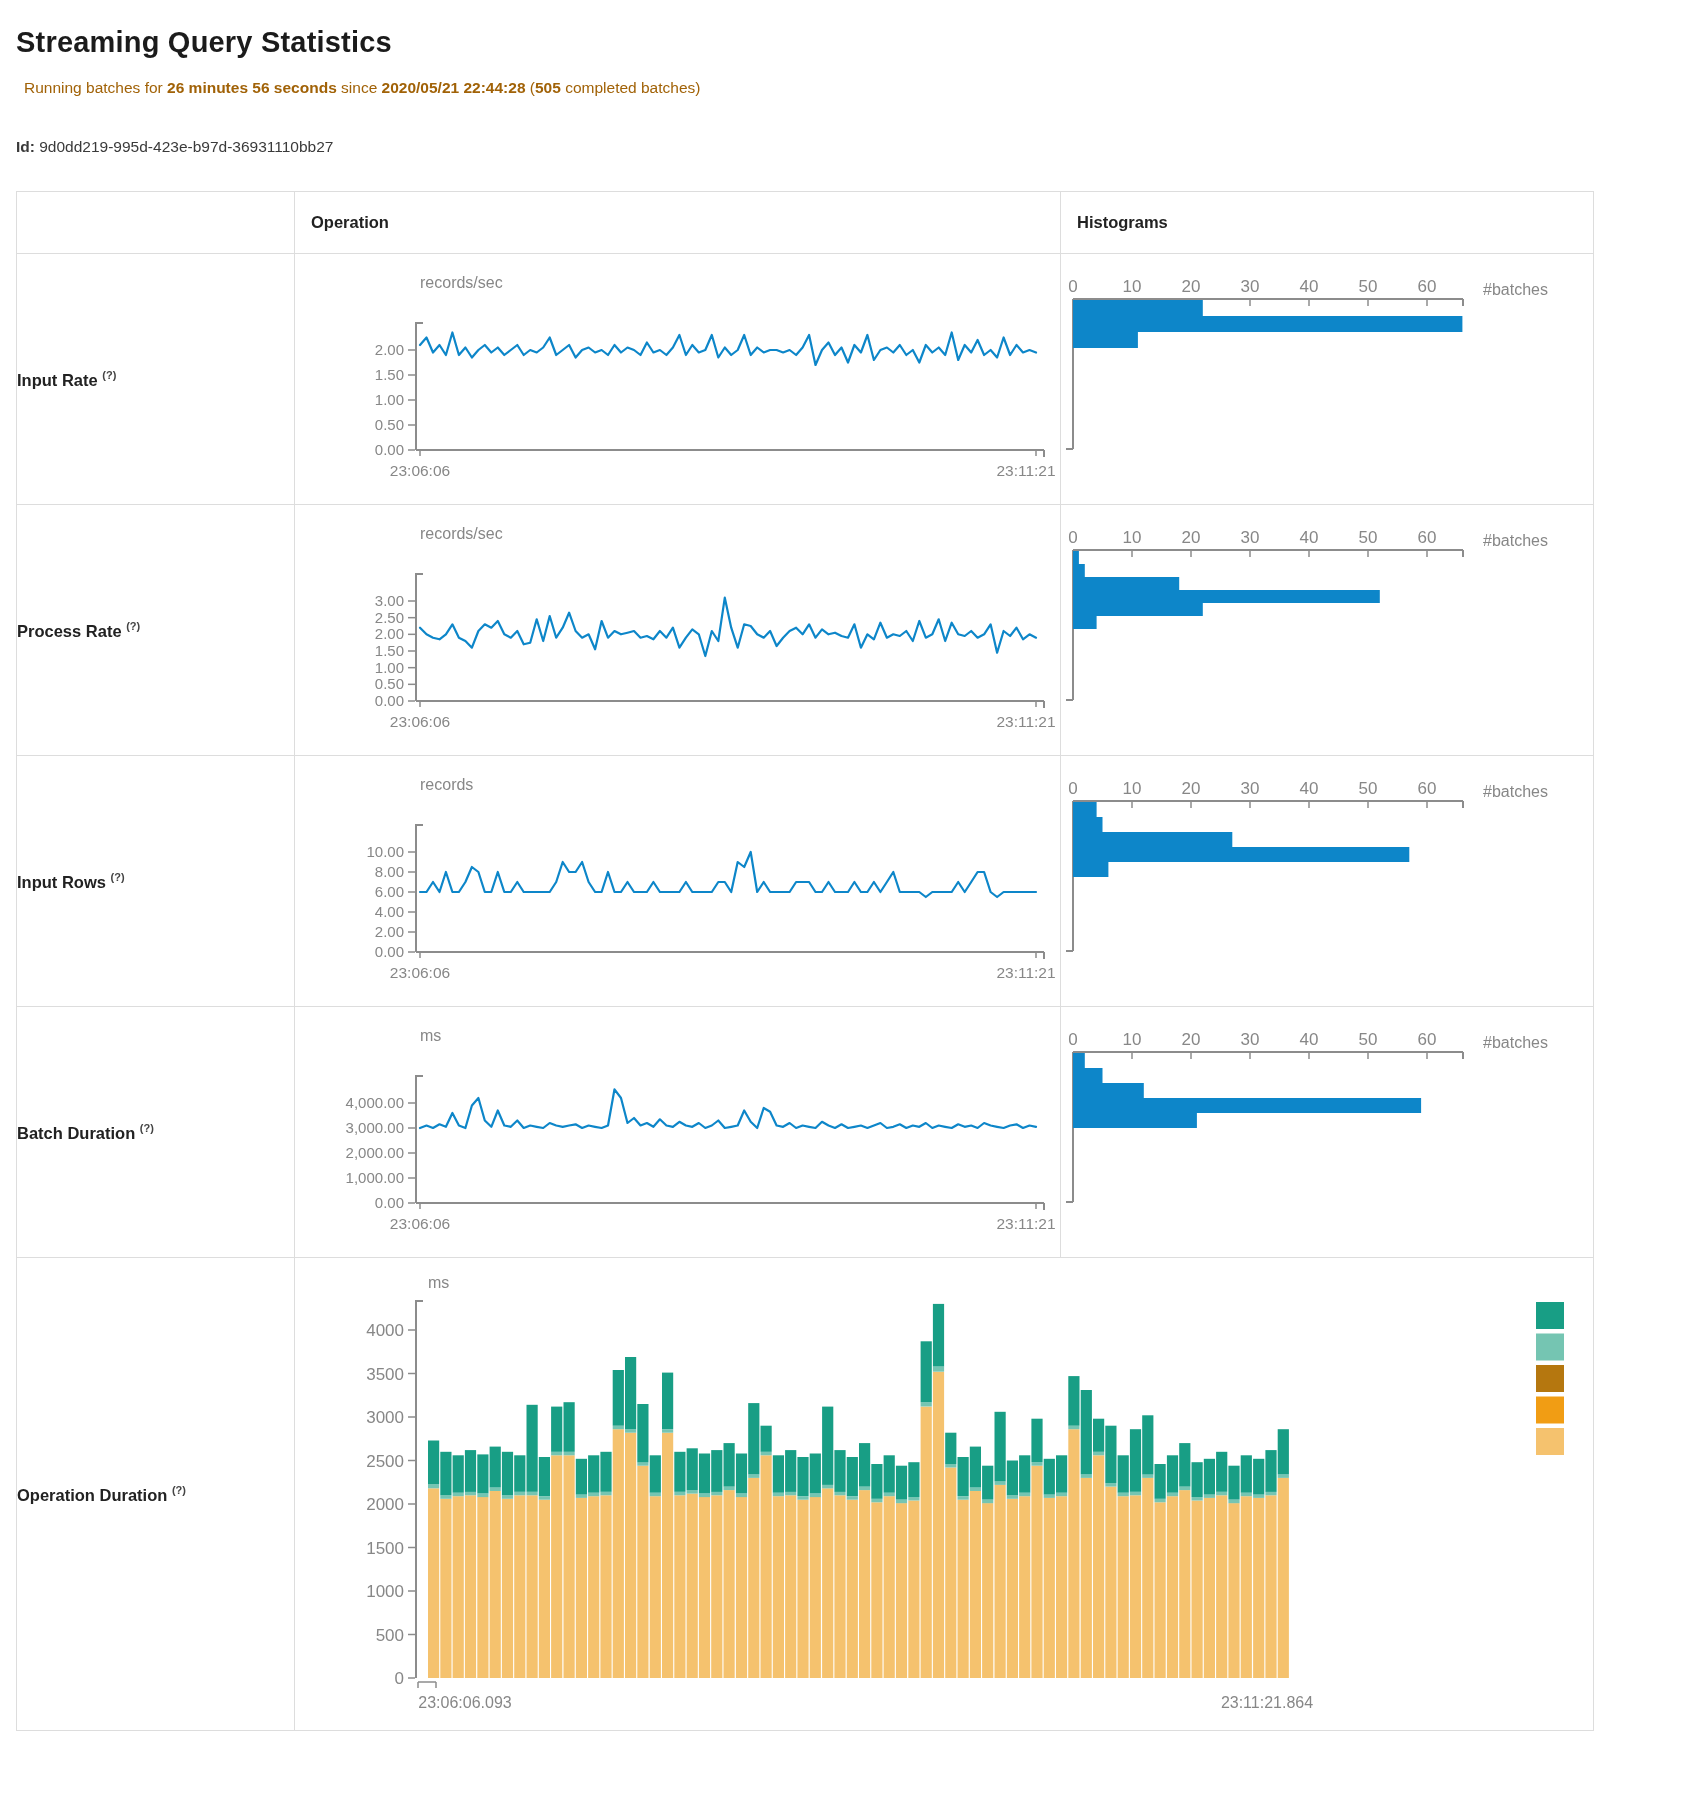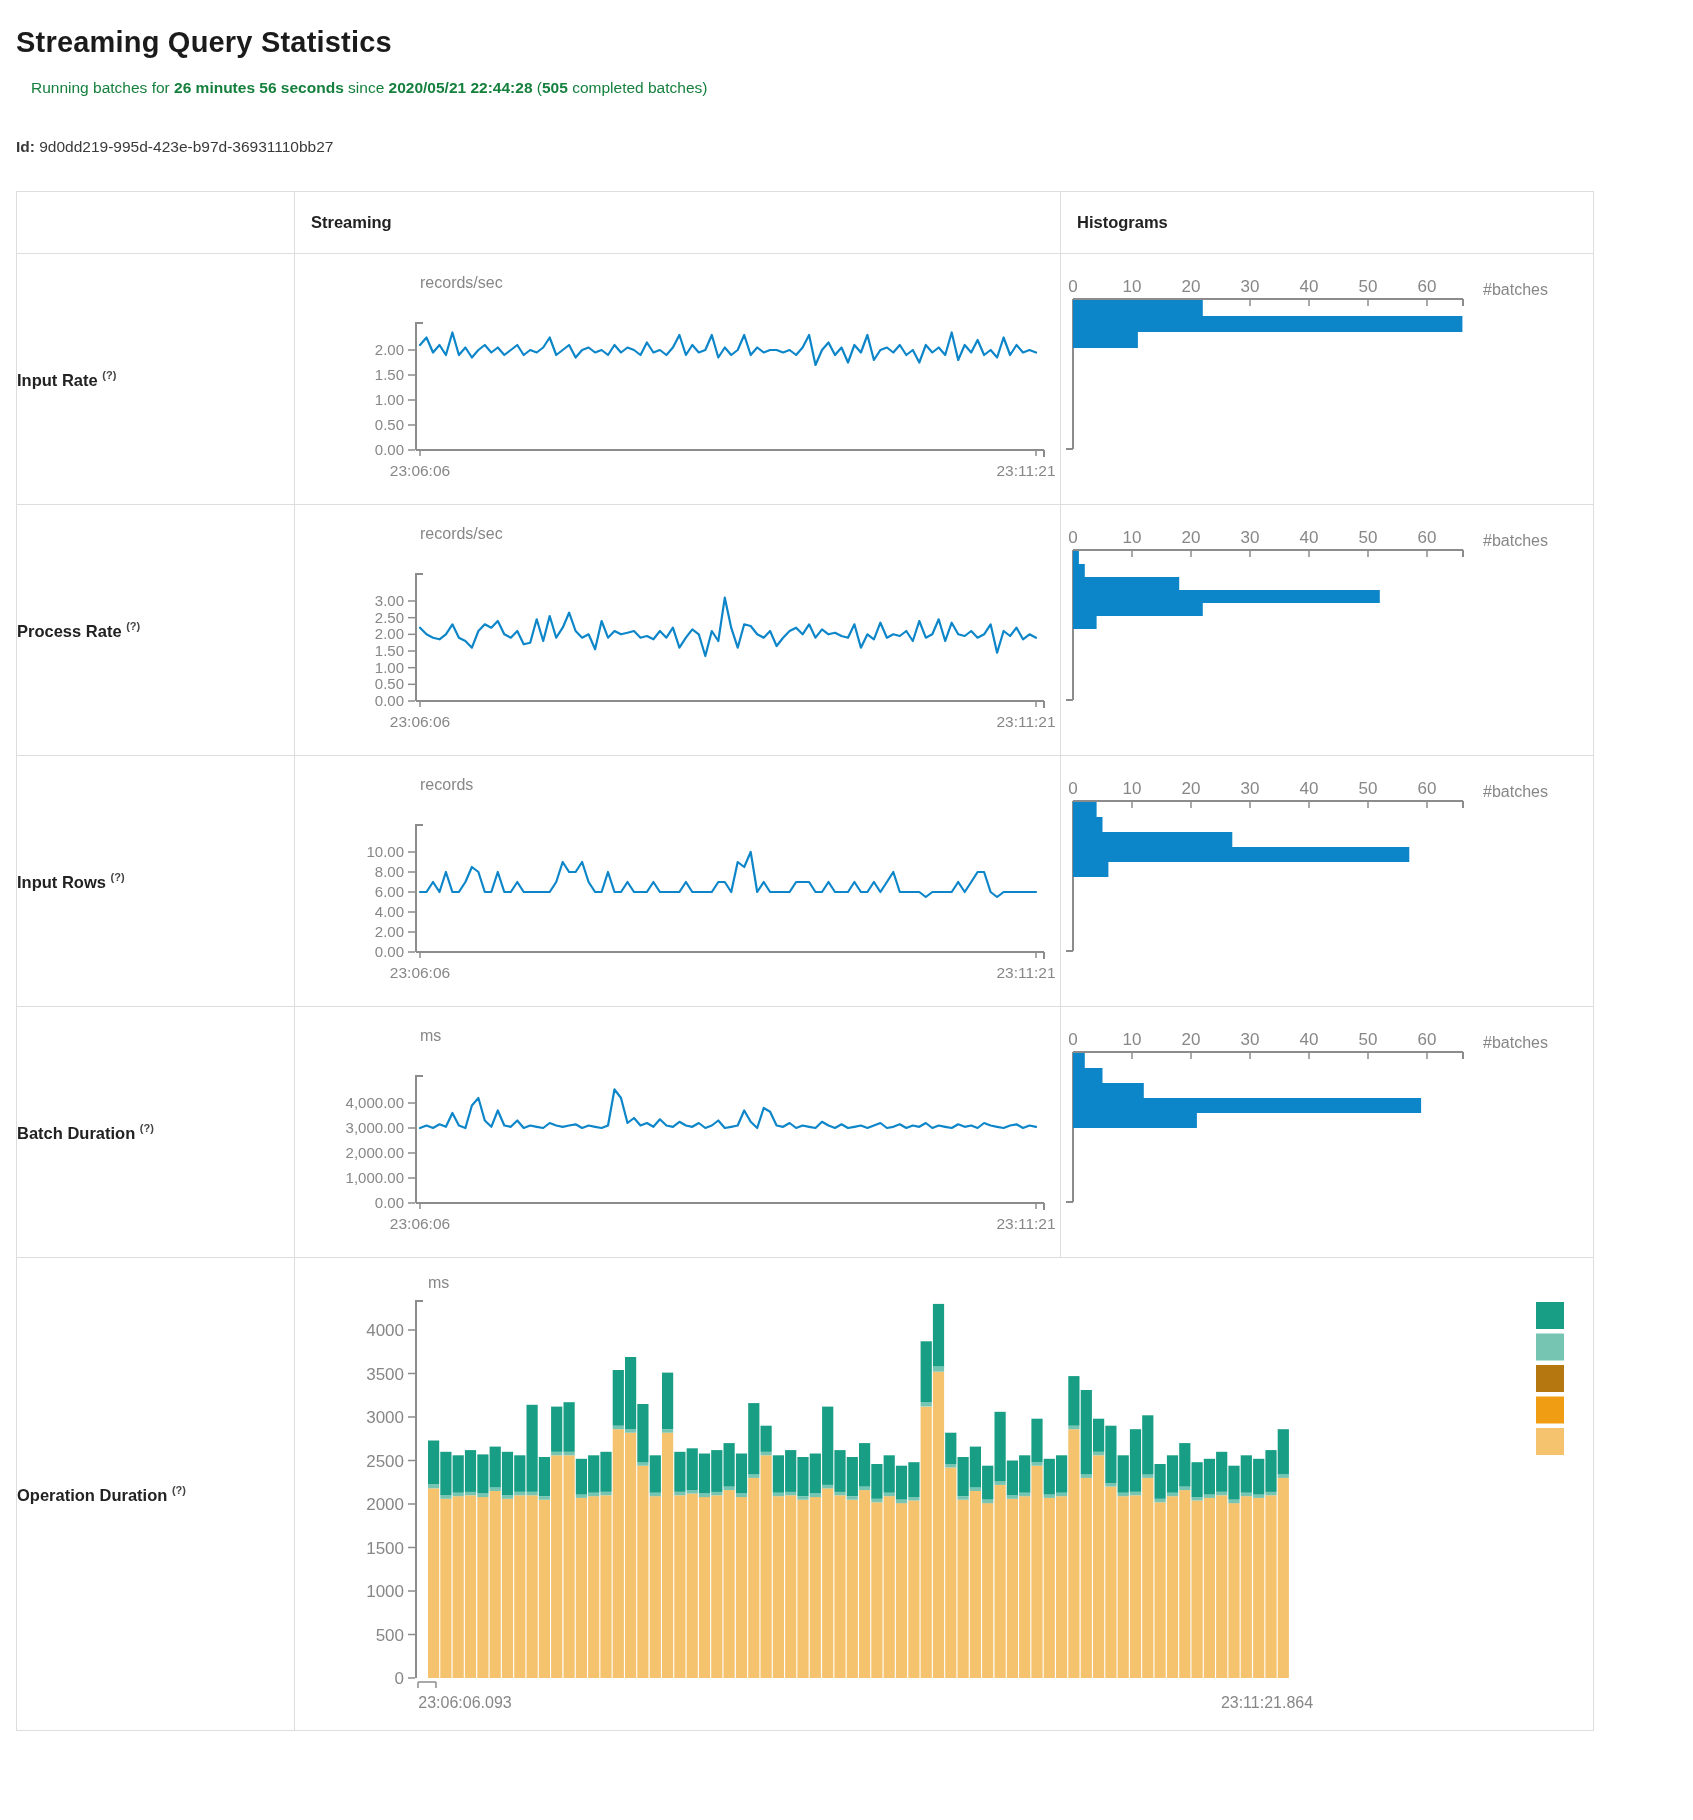--- a/index.html
+++ b/index.html
@@ -1,19 +1,19 @@
 <!DOCTYPE html>
 <html><head>
 <meta charset="utf-8">
 <style>
   html,body{margin:0;padding:0;background:#fff;}
   body{width:1693px;height:1820px;font-family:"Liberation Sans","DejaVu Sans",sans-serif;color:#333;overflow:hidden;}
   .page{padding:10px 16px 0 16px;}
   h1{font-size:29px;font-weight:bold;color:#1b1b1b;margin:16px 0 20px 0;letter-spacing:0.2px;}
-  .subtitle{font-size:15.5px;color:#15803d;margin:0 0 36px 15px;}
+  .subtitle{font-size:15.5px;color:#a16207;margin:0 0 36px 8px;}
   .meta{font-size:15.5px;color:#3a3a3a;line-height:1.8;margin:0 0 30px 0;}
   table.stats{border-collapse:collapse;table-layout:fixed;width:1577px;}
   table.stats th,table.stats td{border:1px solid #ddd;padding:0;background:#fff;}
   table.stats thead th{text-align:left;font-size:16.5px;font-weight:bold;color:#222;padding:21px 16px;}
   td.lbl{padding:0 8px 0 16px;font-size:16.5px;font-weight:bold;color:#222;vertical-align:middle;}
   td.lbl sup{font-size:11px;font-weight:bold;color:#444;cursor:pointer;}
   td.chartcell{vertical-align:top;}
   svg{display:block;}
 </style>
 </head>
@@ -30,21 +30,21 @@
 
   <table class="stats">
     <colgroup>
         <col style="width:278px">
         <col style="width:766px">
         <col style="width:533px">
       </colgroup>
     <thead>
       <tr>
         <th></th>
-        <th>Streaming</th>
+        <th>Operation</th>
         <th>Histograms</th>
       </tr>
     </thead>
     <tbody>
       <tr>
         <td class="lbl"><span>Input Rate</span> <sup>(?)</sup></td>
         <td class="chartcell">
             <svg width="766" height="250">
               <text x="125" y="34" font-size="16" text-anchor="start" fill="#878787" font-family="Liberation Sans, DejaVu Sans, sans-serif">records/sec</text>
               <line x1="113" y1="96" x2="120" y2="96" stroke="#8c8c8c" stroke-width="1.5"></line>

